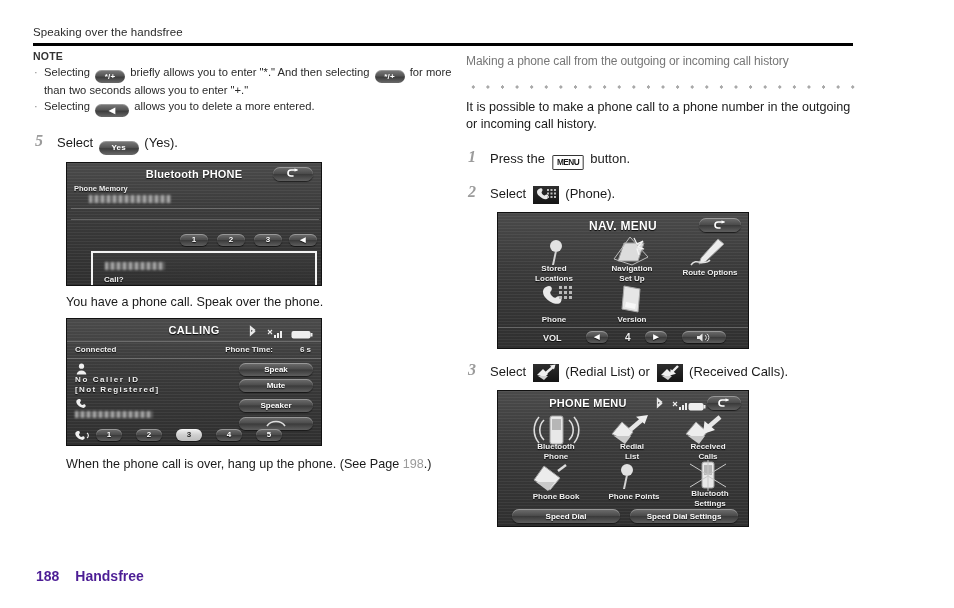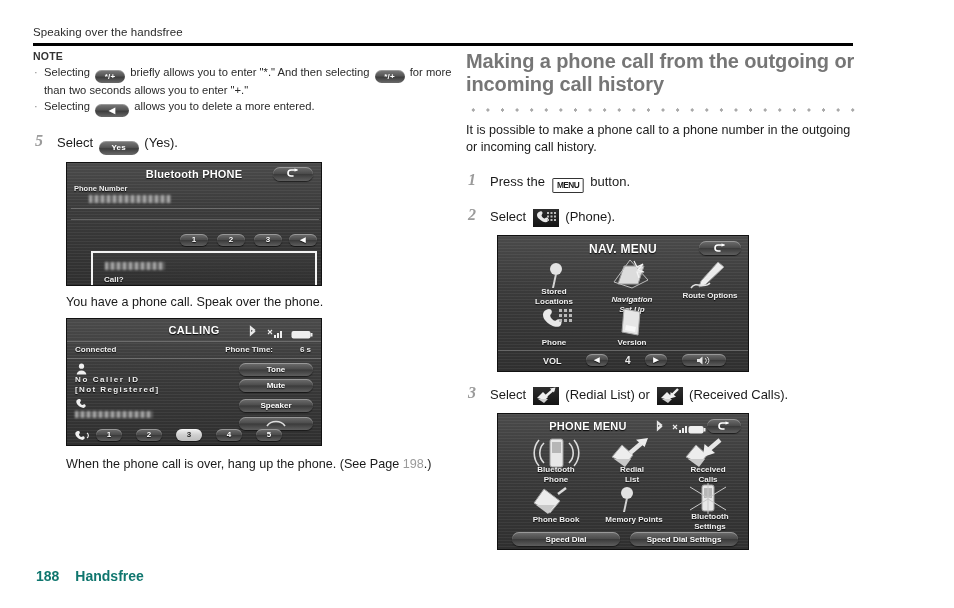--- a/index.html
+++ b/index.html
@@ -59,21 +59,21 @@
     font-size: 16px; font-weight: bold; font-style: italic;
     color: #9b9b9b; font-family: "Liberation Serif", serif;
   }
   .step-text { line-height: 18px; }
 
   .caption { font-size: 12.6px; color: #1a1a1a; line-height: 17px; }
   .pg-ref { color: #9a9a9a; margin-top: 44px; }
 
   
   .sec-head {
-    font-size: 20px; font-weight: bold; color: #767676;
+    font-size: 12px; font-weight: normal; color: #767676;
     line-height: 23px; letter-spacing: -.1px;
   }
   .dot-rule {
     height: 8px; margin: 8px 0 10px 0;
     background-image: radial-gradient(circle, #a9a9a9 1.6px, rgba(0,0,0,0) 1.7px);
     background-size: 14.6px 8px; background-position: 0 2px;
     background-repeat: repeat-x;
   }
   .intro { font-size: 12.6px; line-height: 17px; color: #1a1a1a; }
 
@@ -142,21 +142,21 @@
     position: absolute; border: 2px solid #f4f4f4;
     background: linear-gradient(180deg, rgba(70,70,70,.35), rgba(30,30,30,.35));
   }
   .sep-line { position: absolute; height: 1px; background: rgba(255,255,255,.22); }
 
   .icon-wrap { position: absolute; }
 
   
   .folio {
     position: absolute; left: 36px; top: 568px;
-    font-size: 14px; font-weight: bold; color: #0f766e;
+    font-size: 14px; font-weight: bold; color: #4c1d95;
   }
   .folio .pg { margin-right: 16px; font-weight: bold; }
 </style>
 </head>
 <body>
 
 <div class="page">
 
   <div class="running-head">Speaking over the handsfree</div>
   <div class="head-rule"></div>
@@ -185,21 +185,21 @@
     <div class="screen" style="width:256px;height:124px;margin:7px 0 0 33px;">
       <div class="title" style="top:5px;font-size:11px;letter-spacing:.2px;">Bluetooth PHONE</div>
 
       <div class="scr-btn" style="right:8px;top:4px;width:40px;height:14px;">
         <svg width="14" height="11" viewBox="0 0 14 11">
           <path d="M11 2 H5 a3 3 0 0 0 0 6 H7" stroke="#fff" stroke-width="1.6" fill="none" stroke-linecap="round"></path>
           <path d="M11.5 2 L8.6 0.2 L8.6 3.8 Z" fill="#fff"></path>
         </svg>
       </div>
 
-      <div class="scr-text" style="left:7px;top:21px;font-size:7.5px;">Phone Number</div>
+      <div class="scr-text" style="left:7px;top:21px;font-size:7.5px;">Phone Memory</div>
       <div class="redacted" style="left:22px;top:32px;width:82px;height:8px;"></div>
       <div class="sep-line" style="left:4px;top:45px;width:248px;"></div>
       <div class="sep-line" style="left:4px;top:56px;width:248px;"></div>
 
       <div class="scr-btn" style="left:113px;top:71px;width:28px;height:12px;">1</div>
       <div class="scr-btn" style="left:150px;top:71px;width:28px;height:12px;">2</div>
       <div class="scr-btn" style="left:187px;top:71px;width:28px;height:12px;">3</div>
       <div class="scr-btn" style="left:222px;top:71px;width:28px;height:12px;font-size:7px;">◀</div>
 
       <div class="dialog-box" style="left:24px;top:88px;width:226px;height:58px;">
@@ -248,21 +248,21 @@
       </div>
       <div class="scr-text" style="left:8px;top:56px;letter-spacing:1.6px;">No Caller ID</div>
       <div class="scr-text" style="left:8px;top:66px;letter-spacing:1.4px;">[Not Registered]</div>
       <div class="icon-wrap" style="left:9px;top:77px;">
         <svg width="12" height="12" viewBox="0 0 12 12">
           <path d="M1.8 1.6 c2.6-1.6 4 1 2.4 2.4 c-.9 .9 1.6 3.6 2.6 2.7 c1.5-1.4 3.9 0 2.4 2.4 c-1.2 1.8-5.2 .4-7.3-2 C-.2 4.7-.2 2.4 1.8 1.6 Z" fill="#f0f0f0"></path>
         </svg>
       </div>
       <div class="redacted" style="left:8px;top:92px;width:78px;height:7px;"></div>
 
-      <div class="scr-btn" style="right:8px;top:44px;width:74px;height:13px;">Tone</div>
+      <div class="scr-btn" style="right:8px;top:44px;width:74px;height:13px;">Speak</div>
       <div class="scr-btn" style="right:8px;top:60px;width:74px;height:13px;">Mute</div>
       <div class="scr-btn" style="right:8px;top:80px;width:74px;height:13px;">Speaker</div>
       <div class="scr-btn" style="right:8px;top:98px;width:74px;height:13px;">
         <svg width="20" height="9" viewBox="0 0 20 9">
           <path d="M1 7 C5 1, 15 1, 19 7" stroke="#ddd" stroke-width="1.6" fill="none"></path>
         </svg>
       </div>
 
       <div class="icon-wrap" style="left:8px;top:110px;">
         <svg width="16" height="13" viewBox="0 0 16 13">
@@ -326,21 +326,21 @@
       </div>
       <div class="scr-label" style="left:8px;top:51px;width:96px;">Stored<br>Locations</div>
 
       <div class="icon-wrap" style="left:110px;top:22px;">
         <svg width="44" height="34" viewBox="0 0 44 34">
           <path d="M10 26 L16 8 L36 8 L30 26 Z" fill="#dcdcdc" stroke="#9a9a9a"></path>
           <path d="M6 24 L22 2 M22 2 L40 22 M6 24 L24 30 L40 22" stroke="#bbb" stroke-width="1" fill="none"></path>
           <path d="M26 3 L29 9 L35 6 L30 12 L36 14 L29 14 L31 20" stroke="#f5f5f5" stroke-width="1.2" fill="none"></path>
         </svg>
       </div>
-      <div class="scr-label" style="left:86px;top:59px;width:96px;font-style:italic;">Navigation<br>Set Up</div>
+      <div class="scr-label" style="left:86px;top:51px;width:96px;">Navigation<br>Set Up</div>
 
       <div class="icon-wrap" style="left:190px;top:24px;">
         <svg width="40" height="32" viewBox="0 0 40 32">
           <path d="M30 2 L36 7 L17 25 L11 27 L13 21 Z" fill="#ededed" stroke="#9a9a9a"></path>
           <path d="M3 28 C8 20, 16 30, 22 23" stroke="#e0e0e0" stroke-width="1.5" fill="none"></path>
         </svg>
       </div>
       <div class="scr-label" style="left:164px;top:55px;width:96px;">Route Options</div>
 
       <div class="icon-wrap" style="left:40px;top:70px;">
@@ -464,21 +464,21 @@
         </svg>
       </div>
       <div class="scr-label" style="left:6px;top:101px;width:104px;">Phone Book</div>
 
       <div class="icon-wrap" style="left:114px;top:71px;">
         <svg width="32" height="30" viewBox="0 0 32 30">
           <circle cx="15" cy="8" r="6" fill="#e2e2e2"></circle>
           <path d="M14 13 L11 27 L13 27 L16 13 Z" fill="#d2d2d2"></path>
         </svg>
       </div>
-      <div class="scr-label" style="left:86px;top:101px;width:100px;">Memory Points</div>
+      <div class="scr-label" style="left:86px;top:101px;width:100px;">Phone Points</div>
 
       <div class="icon-wrap" style="left:186px;top:68px;">
         <svg width="50" height="34" viewBox="0 0 50 34">
           <rect x="18" y="3" width="12" height="26" rx="2" fill="#e8e8e8" stroke="#9d9d9d"></rect>
           <rect x="20" y="6" width="8" height="10" fill="#b6b6b6"></rect>
           <path d="M6 5 L24 16 L42 5 M6 28 L24 17 L42 28 M24 1 L24 32" stroke="#c8c8c8" stroke-width="1" fill="none"></path>
         </svg>
       </div>
       <div class="scr-label" style="left:164px;top:98px;width:96px;">Bluetooth<br>Settings</div>
 

